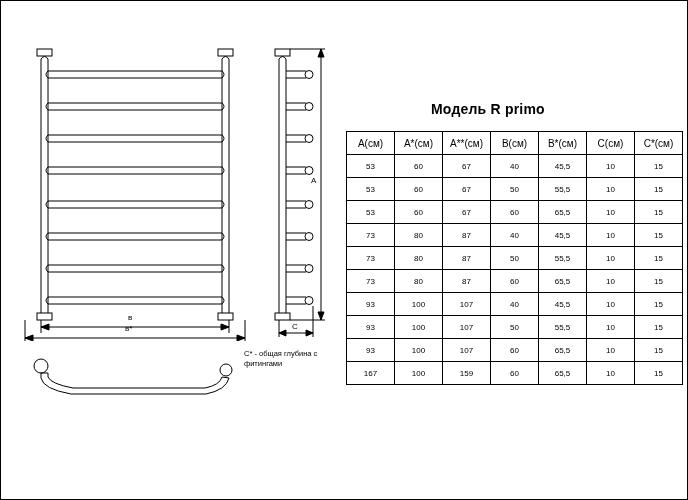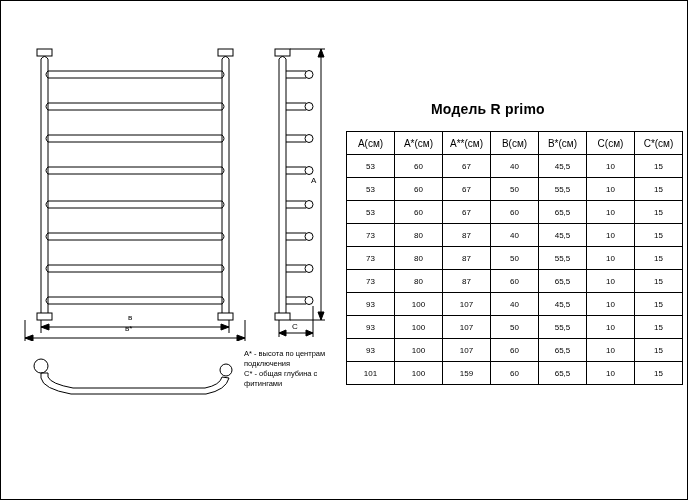--- a/index.html
+++ b/index.html
@@ -219,21 +219,20 @@
         <path d="M20 17 L20 22 Q22 33 50 38 L185 38 Q205 34 208 22"></path>
         <path d="M27 17 L27 21 Q30 28 52 32 L184 32 Q199 29 201 21"></path>
         <line x1="20" y1="17" x2="27" y2="17"></line>
         <path d="M201 21 L208 22"></path>
         <circle cx="205" cy="14" r="6"></circle>
       </g>
     </svg>
   </div>
 
   <div class="abs" id="legend">
-    <div>А* - высота по центрам подключения</div>
     <div>С* - общая глубина с фитингами</div>
   </div>
 
   <div class="abs" id="model-title">Модель R primo</div>
 
   <table class="abs" id="spec-table">
     <thead>
       <tr>
         <th>А(см)</th>
         <th>А*(см)</th>
@@ -320,21 +319,21 @@
       <tr>
         <td>93</td>
         <td>100</td>
         <td>107</td>
         <td>60</td>
         <td>65,5</td>
         <td>10</td>
         <td>15</td>
       </tr>
       <tr>
-        <td>101</td>
+        <td>167</td>
         <td>100</td>
         <td>159</td>
         <td>60</td>
         <td>65,5</td>
         <td>10</td>
         <td>15</td>
       </tr>
     </tbody>
   </table>
 

